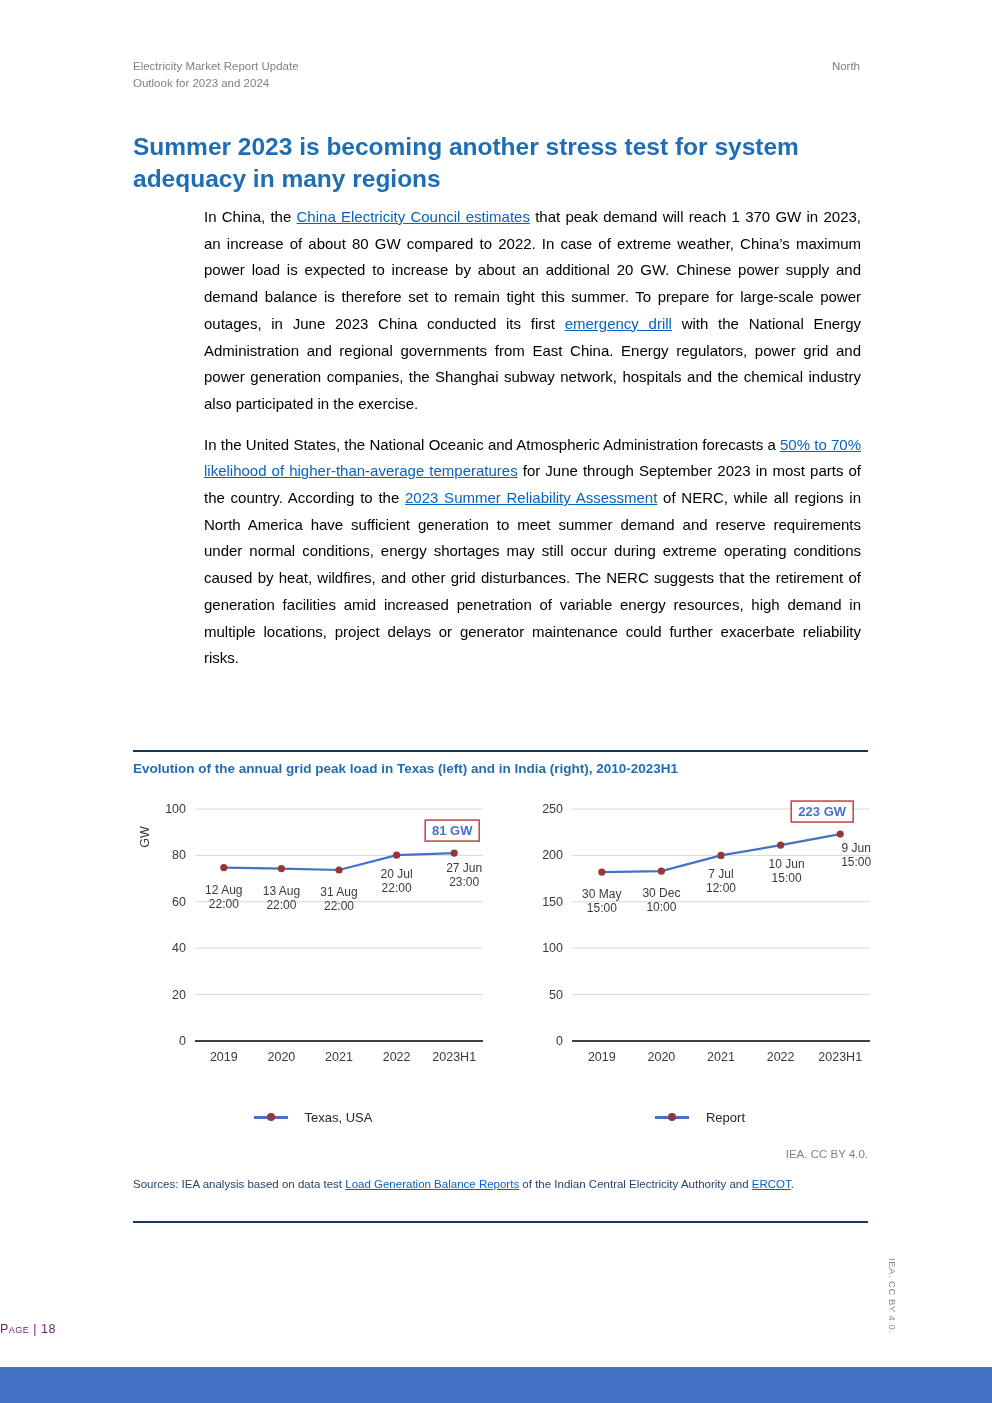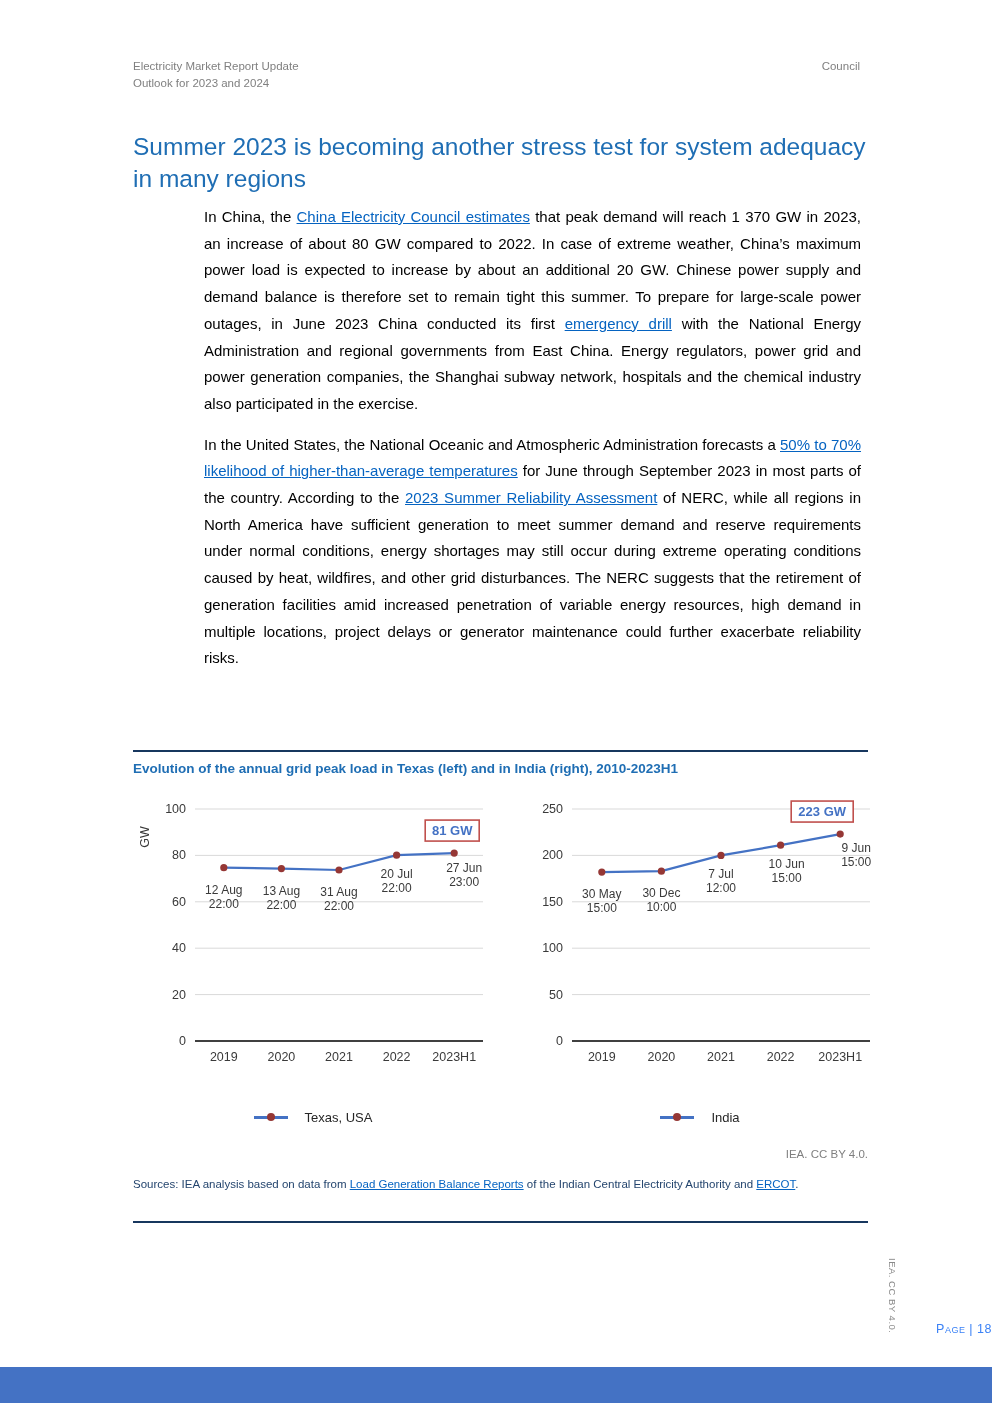--- a/index.html
+++ b/index.html
@@ -10,21 +10,21 @@
   }
   
   .page-header {
     position: absolute; top: 58px; left: 133px; right: 132px;
     display: flex; justify-content: space-between;
     color: #808080; font-size: 11.5px; line-height: 1.5;
   }
   
   .page-title {
     position: absolute; top: 131px; left: 133px; width: 742px;
-    color: var(--title_blue); font-size: 24.5px; font-weight: normal; line-height: 1.3;
+    color: var(--title_blue); font-size: 24.5px; font-weight: bold; line-height: 1.3;
     margin: 0;
   }
   
   .body-text {
     position: absolute; top: 204px; left: 204px; width: 657px;
     font-size: 15px; line-height: 26.7px; color: #000000;
     text-align: justify;
   }
   .para { margin: 0; }
   .para + .para { margin-top: 14px; }
@@ -60,36 +60,36 @@
     font-size: 11.5px; line-height: 1.55; color: #24456e;
   }
   
   .side-note {
     position: absolute; top: 1258px; right: 94px; height: 90px;
     writing-mode: vertical-rl; color: #8a8a8a; font-size: 9.5px; letter-spacing: 0.5px;
   }
   
   .page-footer {
     position: absolute; top: 1322px; left: 0; right: 0;
-    text-align: right; font-size: 12.5px; color: #3b82f6;
+    text-align: left; font-size: 12.5px; color: #701a75;
     font-variant: small-caps; letter-spacing: 0.5px;
   }
   .bottom-bar { position: absolute; bottom: 0; left: 0; width: 100%; height: 36px; background: var(--bottom_bar_blue); }
 </style>
 </head>
 <body>
 
 <div class="page">
 
   <header class="page-header">
     <div>
       <div>Electricity Market Report Update</div>
       <div>Outlook for 2023 and 2024</div>
     </div>
-    <div>Council</div>
+    <div>North</div>
   </header>
 
   <h1 class="page-title">Summer 2023 is becoming another stress test for system adequacy in many regions</h1>
 
   <div class="body-text">
     <p class="para"><span>In </span><strong>China</strong><span>, the </span><a class="link">China Electricity Council estimates</a><span> that peak demand will reach 1 370 GW in 2023, an increase of about 80 GW compared to 2022. In case of extreme weather, China’s maximum power load is expected to increase by about an additional 20 GW. Chinese power supply and demand balance is therefore set to remain tight this summer. To prepare for large-scale power outages, in June 2023 China conducted its first </span><a class="link">emergency drill</a><span> with the National Energy Administration and regional governments from East China. Energy regulators, power grid and power generation companies, the Shanghai subway network, hospitals and the chemical industry also participated in the exercise.</span></p>
     <p class="para"><span>In the </span><strong>United States</strong><span>, the National Oceanic and Atmospheric Administration forecasts a </span><a class="link">50% to 70% likelihood of higher-than-average temperatures</a><span> for June through September 2023 in most parts of the country. According to the </span><a class="link">2023 Summer Reliability Assessment</a><span> of NERC, while all regions in North America have sufficient generation to meet summer demand and reserve requirements under normal conditions, energy shortages may still occur during extreme operating conditions caused by heat, wildfires, and other grid disturbances. The NERC suggests that the retirement of generation facilities amid increased penetration of variable energy resources, high demand in multiple locations, project delays or generator maintenance could further exacerbate reliability risks.</span></p>
   </div>
 
   <div class="rule rule-top"></div>
@@ -178,28 +178,28 @@
             <text x="266.6" y="87.19200000000001" text-anchor="middle" font-size="12" fill="#3a3a3a" font-weight="normal">15:00</text>
             <text x="336.2" y="57.05599999999998" text-anchor="middle" font-size="12" fill="#3a3a3a" font-weight="normal">9 Jun</text>
             <text x="336.2" y="71.05599999999998" text-anchor="middle" font-size="12" fill="#3a3a3a" font-weight="normal">15:00</text>
             <rect x="271.2" y="6.055999999999983" width="62" height="21" fill="#fff" stroke="#c0504d" stroke-width="1.6"></rect>
             <text x="302.2" y="21.055999999999983" text-anchor="middle" font-size="13" fill="#4472c4" font-weight="bold">223 GW</text>
           </svg></div>
       <div class="legend">
         <span class="legend-marker">
             <span class="dot"></span>
           </span>
-        <span class="legend-label">India</span>
+        <span class="legend-label">Report</span>
       </div>
     </div>
   </div>
 
   <div class="cc-note">IEA. CC BY 4.0.</div>
 
-  <div class="sources"><span>Sources: IEA analysis based on data from </span><a class="link">Load Generation Balance Reports</a><span> of the Indian Central Electricity Authority and </span><a class="link">ERCOT</a><span>.</span></div>
+  <div class="sources"><span>Sources: IEA analysis based on data test </span><a class="link">Load Generation Balance Reports</a><span> of the Indian Central Electricity Authority and </span><a class="link">ERCOT</a><span>.</span></div>
 
   <div class="rule rule-bottom"></div>
 
   <div class="side-note">IEA. CC BY 4.0.</div>
 
   <footer class="page-footer">
     <span>Page | 18</span>
   </footer>
 
   <div class="bottom-bar"></div>

